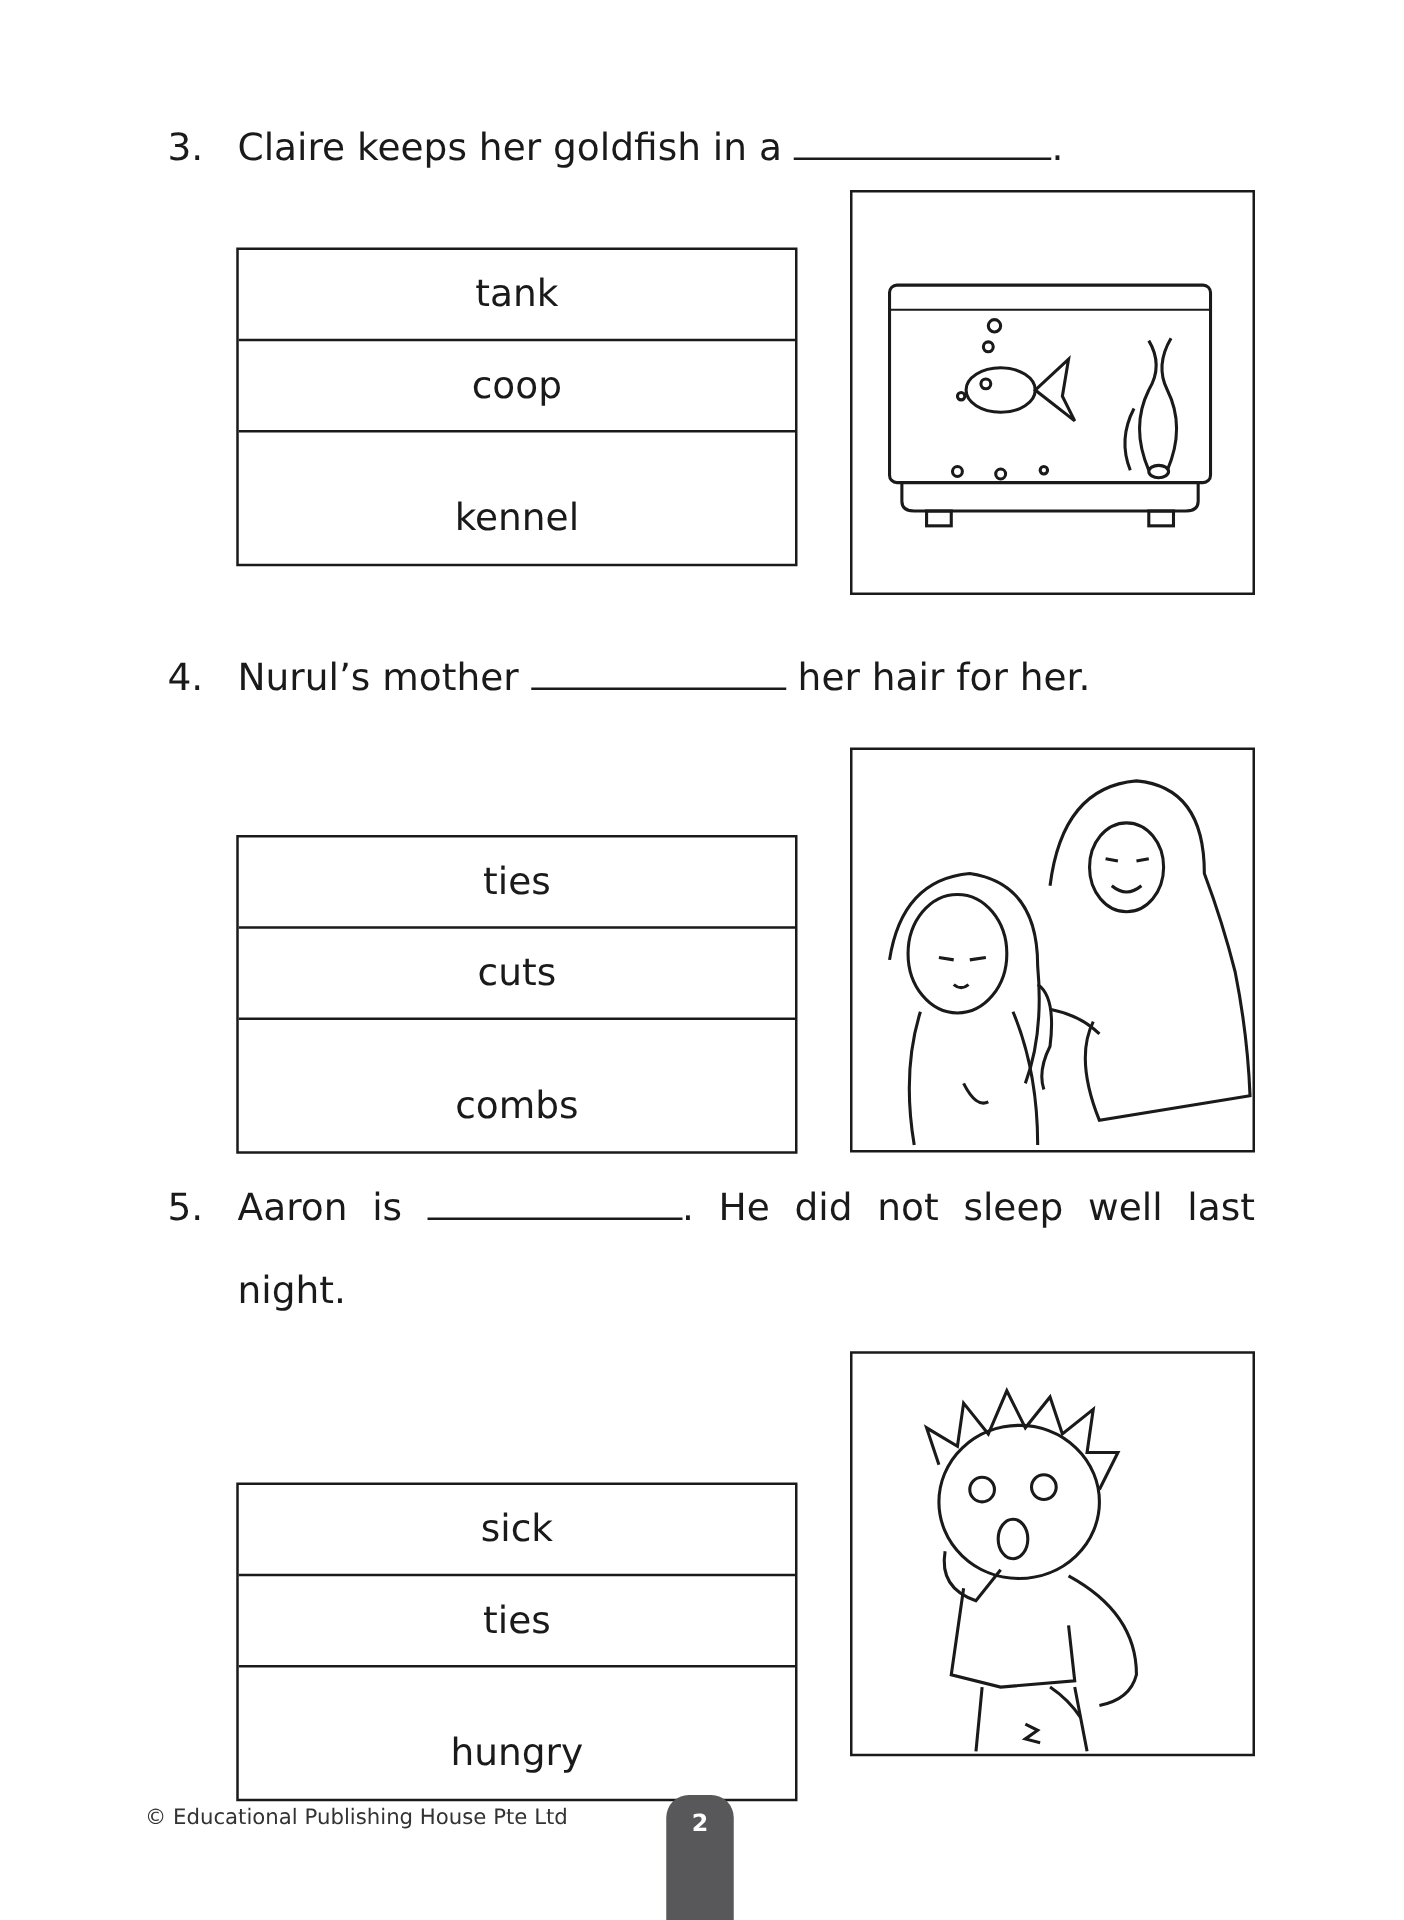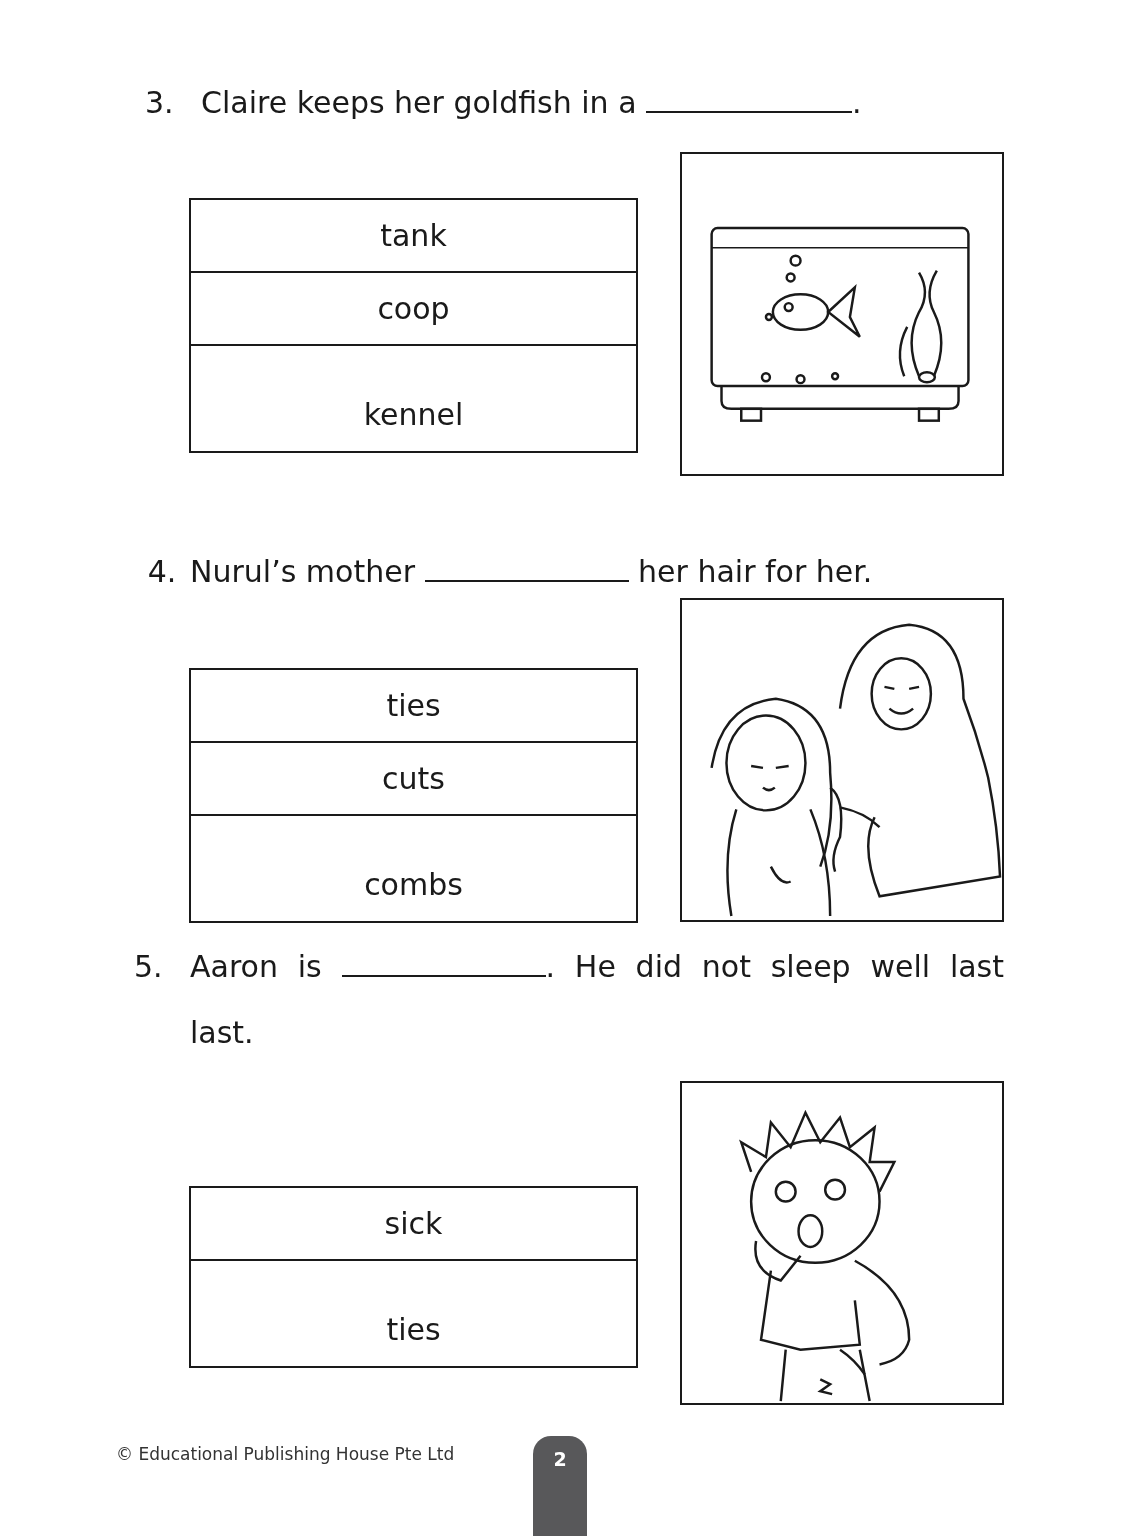--- a/index.html
+++ b/index.html
@@ -14,21 +14,21 @@
   .opt:last-child { border-bottom: none; margin-top: 32px; }
   .pic { position: absolute; left: 680px; width: 324px; height: 324px; border: 2px solid #1a1a1a; box-sizing: border-box; background: #fff; }
   .pic svg { width: 100%; height: 100%; }
   .footer { position: absolute; left: 116px; top: 1444px; font-size: 17px; color: #333; }
   .pagetab { position: absolute; left: 533px; top: 1436px; width: 54px; height: 100px; background: #58585a;
              border-radius: 18px 18px 0 0; color: #fff; font-weight: bold; font-size: 19px; text-align: center; padding-top: 12px; box-sizing: border-box; }
 </style>
 </head>
 <body>
 
-<div class="q" style="top:84px;margin-left:11px;">
+<div class="q" style="top:100px;">
   <span class="num">3.</span><span>Claire keeps her goldfish in a</span>
   <span class="blank" style="width:206px;"></span><span>.</span>
 </div>
 <div class="options" style="top:198px;">
   <div class="opt">tank</div>
   <div class="opt">coop</div>
   <div class="opt">kennel</div>
 </div>
 <div class="pic" style="top:152px;">
   <svg viewBox="0 0 324 324" fill="none" stroke="#1a1a1a" stroke-width="2.5">
@@ -46,21 +46,21 @@
     <path d="M240 225 Q225 190 240 160 Q252 140 240 120"></path>
     <path d="M255 225 Q270 190 255 160 Q245 140 258 118"></path>
     <path d="M225 225 Q215 200 228 175"></path>
     <ellipse cx="248" cy="226" rx="8" ry="5"></ellipse>
     <circle cx="85" cy="226" r="4"></circle>
       <circle cx="120" cy="228" r="4"></circle>
       <circle cx="155" cy="225" r="3"></circle>
   </svg>
 </div>
 
-<div class="q" style="top:553px;text-align:center;">
+<div class="q" style="top:524px;">
   <span class="num">4.</span><span>Nurul’s mother</span>
   <span class="blank" style="width:204px;"></span>
   <span>her hair for her.</span>
 </div>
 <div class="options" style="top:668px;">
   <div class="opt">ties</div>
   <div class="opt">cuts</div>
   <div class="opt">combs</div>
 </div>
 <div class="pic" style="top:598px;">
@@ -77,24 +77,25 @@
     <path d="M150 190 Q165 200 160 240 Q150 260 155 275"></path>
     <path d="M160 210 Q185 215 200 230"></path>
     <path d="M90 270 Q100 290 110 285"></path>
   </svg>
 </div>
 
 <div class="q" style="top:948px; width:870px; text-align:justify; text-align-last:justify;">
   <span class="num">5.</span><span>Aaron is</span>
   <span class="blank" style="width:204px;"></span><span>. He did not sleep well last</span>
 </div>
-<div class="q" style="top:1014px; left:190px;">last.</div>
+<div class="q" style="top:1014px; left:190px;">night.</div>
 <div class="options" style="top:1186px;">
   <div class="opt">sick</div>
   <div class="opt">ties</div>
+  <div class="opt">hungry</div>
 </div>
 <div class="pic" style="top:1081px;">
   <svg viewBox="0 0 324 324" fill="none" stroke="#1a1a1a" stroke-width="2.5">
     <path d="M70 90 L60 60 L85 75 L90 40 L110 65 L125 30 L140 60 L160 35 L170 65 L195 45 L190 80 L215 80 L200 110"></path>
     <ellipse cx="135" cy="120" rx="65" ry="62"></ellipse>
     <circle cx="105" cy="110" r="10"></circle>
       <circle cx="155" cy="108" r="10"></circle>
     <ellipse cx="130" cy="150" rx="12" ry="16"></ellipse>
     <path d="M75 160 Q70 190 100 200 L120 175"></path>
     <path d="M90 190 L80 260 L120 270 L180 265 L175 220"></path>

